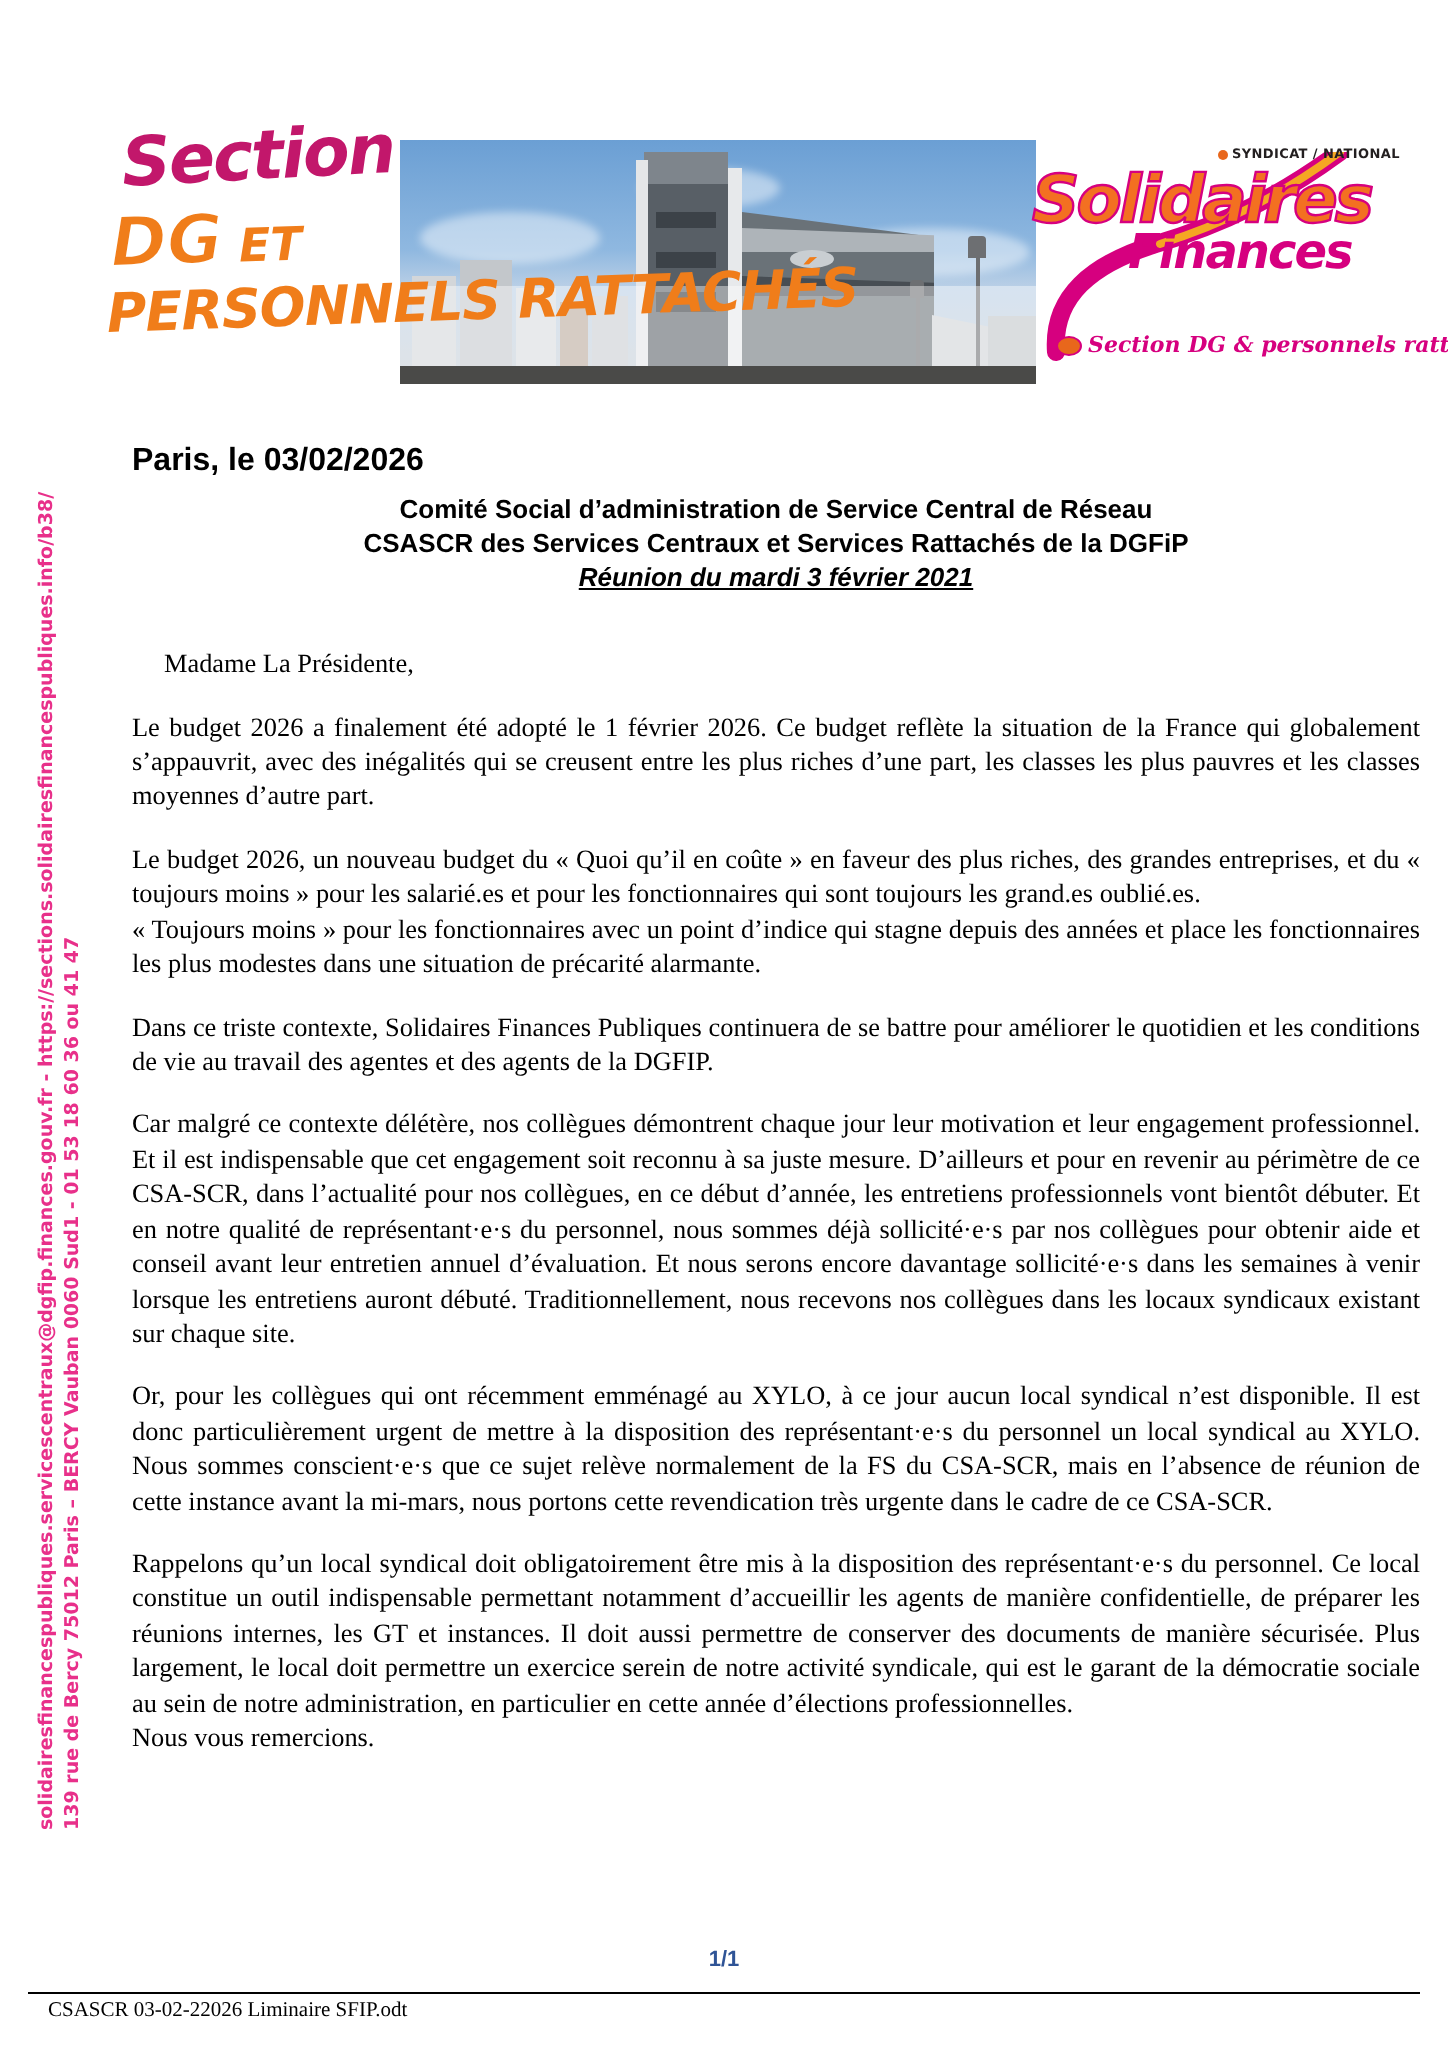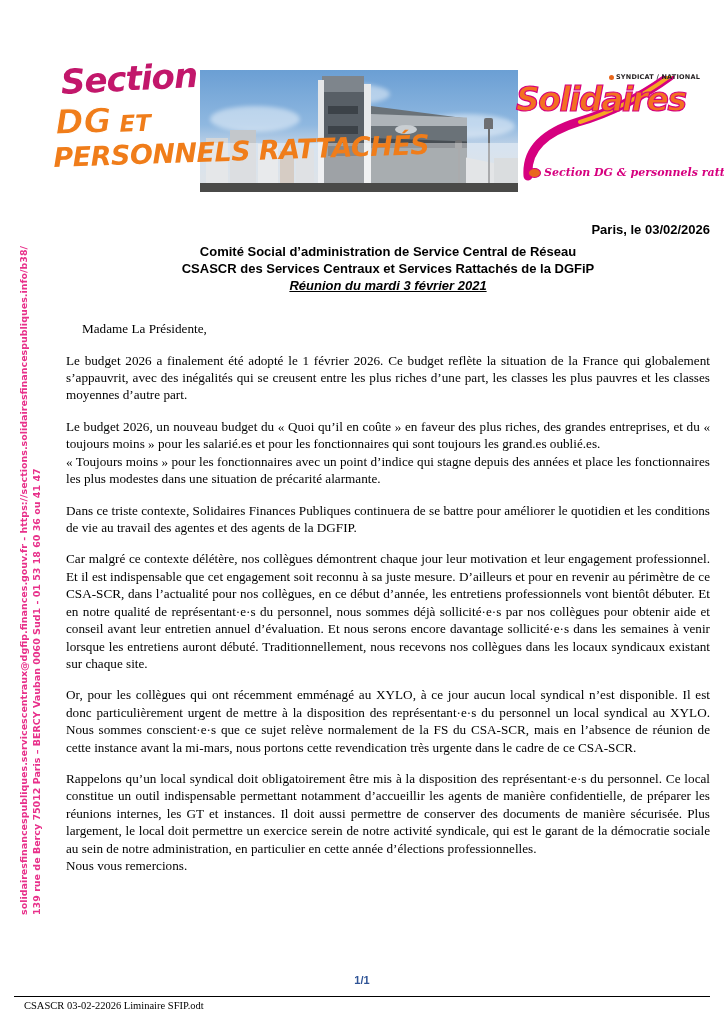--- a/index.html
+++ b/index.html
@@ -273,23 +273,23 @@
   .sidebar-line.l2 { left: 13px; }
 
   
   .doc {
     position: absolute;
     left: 66px;
     top: 222px;
     width: 644px;
   }
   .dateline {
-    text-align: right;
+    text-align: left;
     font-family: "Liberation Sans", sans-serif;
-    font-size: 13px;
+    font-size: 16px;
     font-weight: 700;
     margin: 0 0 6px 0;
   }
   .title-block {
     text-align: center;
     font-family: "Liberation Sans", sans-serif;
     font-size: 13px;
     font-weight: 700;
     line-height: 1.32;
     margin-bottom: 26px;
@@ -404,20 +404,21 @@
 
     <div class="logo-right">
       <svg class="swoosh" viewBox="0 0 170 108">
         <path d="M8,100 C6,72 26,56 58,46 C92,36 120,22 150,0" stroke="#d6007f" stroke-width="9" fill="none" stroke-linecap="round"></path>
         <path d="M60,46 C92,36 120,22 150,0" stroke="#f5a623" stroke-width="4" fill="none" stroke-linecap="round"></path>
       </svg>
       <div class="sol-syndicat">
         <span class="sol-bullet"></span><span>SYNDICAT</span>&nbsp;/&nbsp;<span>NATIONAL</span>
       </div>
       <div class="sol-solidaires">Solidaires</div>
+      <div class="sol-finances">Finances</div>
       <div class="sol-subtitle">
         <span class="sol-sub-dot"></span><span>Section DG &amp; personnels rattachés</span>
       </div>
     </div>
   </div>
 
   <div class="sidebar">
     <div class="sidebar-line l1">139 rue de Bercy 75012 Paris – BERCY Vauban 0060 Sud1 - 01 53 18 60 36 ou 41 47</div>
     <div class="sidebar-line l2">solidairesfinancespubliques.servicescentraux@dgfip.finances.gouv.fr - https://sections.solidairesfinancespubliques.info/b38/</div>
   </div>

